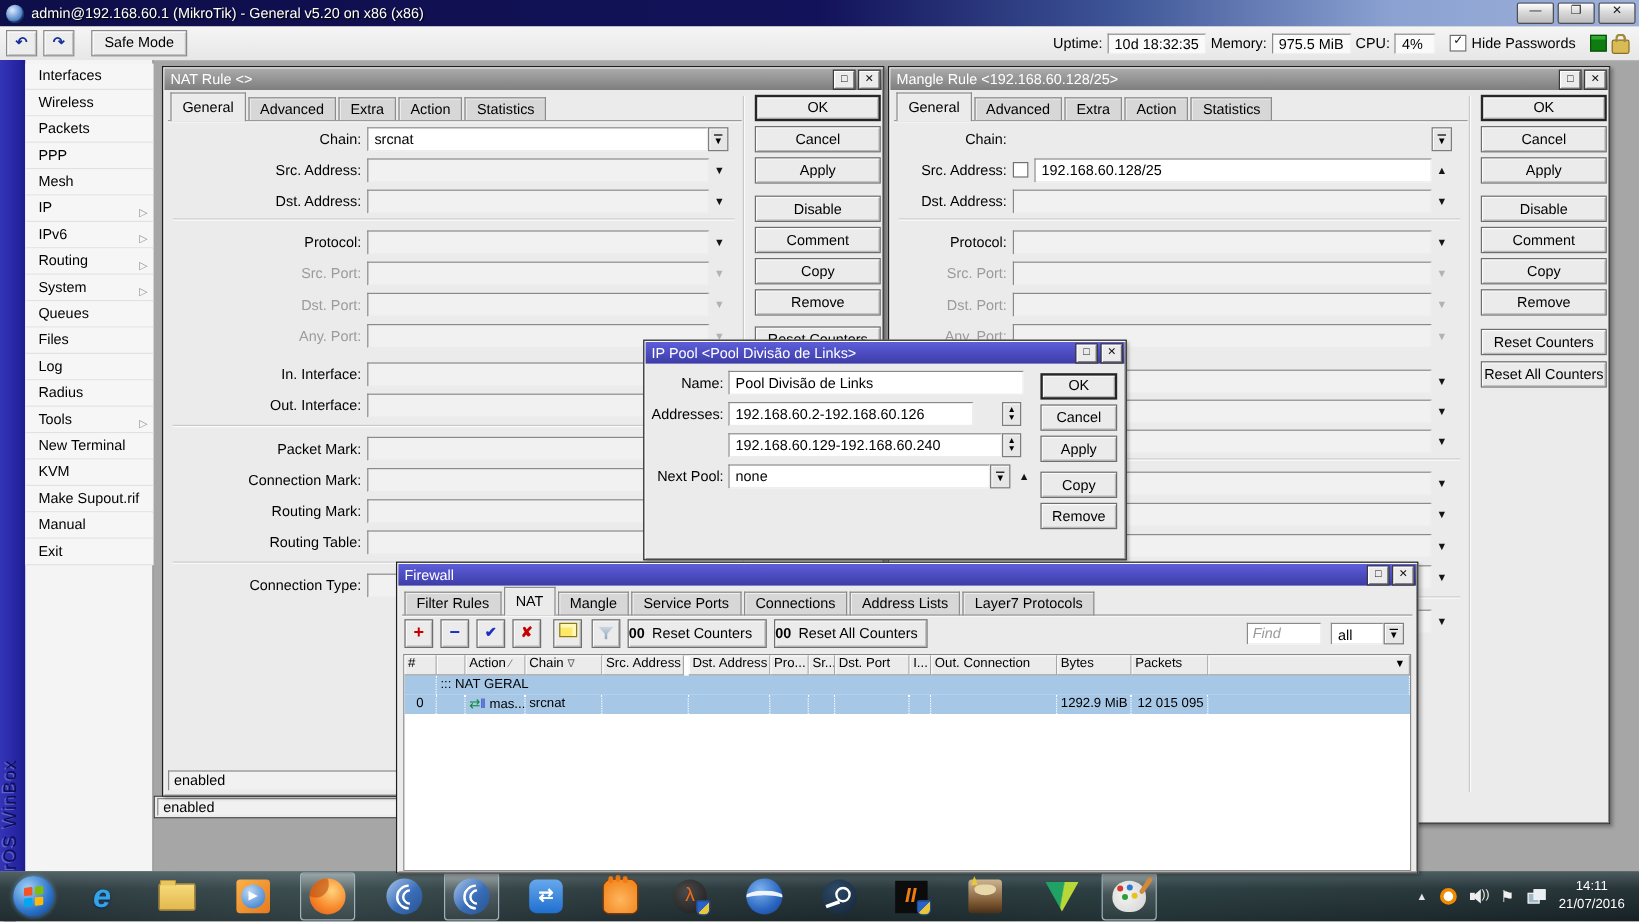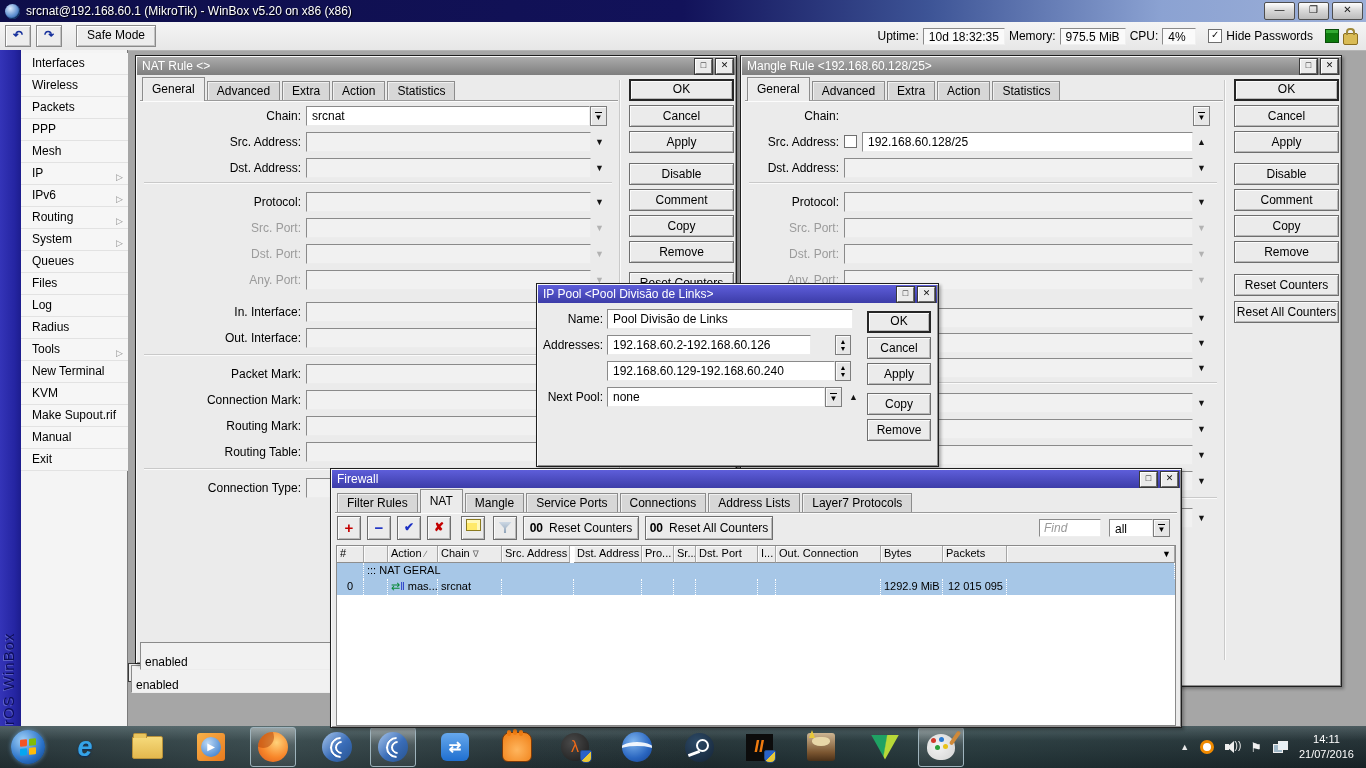--- a/index.html
+++ b/index.html
@@ -59,27 +59,27 @@
   .combo b{display:block;width:7px;border-top:1px solid #000;margin-bottom:1px}
   .combo i{font-style:normal;font-size:8px;line-height:7px}
   .spin{position:absolute;top:0;width:16px;height:20px;background:#e6e6e6;border:1px solid #7d7d7d;box-shadow:inset 1px 1px 0 #fcfcfc;
     box-sizing:border-box;display:flex;flex-direction:column;align-items:center;justify-content:center;font-size:7px;line-height:7px}
   .btn{position:absolute;height:22px;background:#ebebeb;border:1px solid #6e6e6e;
     box-shadow:inset 1px 1px 0 #fbfbfb,inset -1px -1px 0 #b8b8b8;text-align:center;line-height:20px;box-sizing:border-box;white-space:nowrap}
   .btn.default{border:2px solid #262626;line-height:17px}
   .vsep{position:absolute;width:0;border-left:1px solid #c9c9c9;border-right:1px solid #fafafa}
   .hsep{position:absolute;height:0;border-top:1px solid #c9c9c9;border-bottom:1px solid #fafafa}
   .statusbox{position:absolute;background:#f1f1f1;border:1px solid;border-color:#8a8a8a #ececec #ececec #8a8a8a;
-    box-sizing:border-box;padding:13px 4px;line-height:13px}
+    box-sizing:border-box;padding:1px 4px;line-height:13px}
   .checkbox{position:absolute;width:13px;height:13px;top:3px;background:#fff;border:1px solid #6f6f6f;box-sizing:border-box}
   
   .tbtn{position:absolute;top:0;width:24px;height:24px;background:#ebebeb;border:1px solid #6e6e6e;
     box-shadow:inset 1px 1px 0 #fbfbfb,inset -1px -1px 0 #b8b8b8;text-align:center;line-height:21px;box-sizing:border-box;font-weight:bold}
   .txtbtn{position:absolute;top:0;height:24px;background:#ebebeb;border:1px solid #6e6e6e;
-    box-shadow:inset 1px 1px 0 #fbfbfb,inset -1px -1px 0 #b8b8b8;box-sizing:border-box;line-height:22px;text-align:center}
+    box-shadow:inset 1px 1px 0 #fbfbfb,inset -1px -1px 0 #b8b8b8;box-sizing:border-box;line-height:22px;}
   .txtbtn b{font-weight:bold;margin-right:6px}
   .note-ico{display:inline-block;width:13px;height:10px;background:#ffe96a;border:1px solid #8a7a20;box-shadow:inset -3px 3px 0 #fff8b8}
   .funnel{display:inline-block;width:13px;height:11px;background:linear-gradient(#cdd8e4,#8fa3b8);
     clip-path:polygon(0 0,100% 0,58% 55%,58% 100%,42% 100%,42% 55%);margin-top:5px}
   .findbox{position:absolute;top:3px;height:18px;background:#fff;border:1px solid;border-color:#8a8a8a #eee #eee #8a8a8a;
     box-sizing:border-box;font-family:"Liberation Sans",sans-serif;font-size:12px;padding:0 4px;color:#000}
   .findbox::placeholder{font-style:italic;color:#9a9a9a}
   .fw-list{position:absolute;background:#fff;border:1px solid #8a8a8a;box-sizing:border-box;overflow:hidden}
   .hcell{position:absolute;top:0;height:17px;background:#ebebeb;border-right:1px solid #a6a6a6;border-bottom:1px solid #8e8e8e;
     box-shadow:inset 1px 1px 0 #fbfbfb;box-sizing:border-box;padding:1px 3px;font-size:11px;white-space:nowrap;overflow:hidden}
@@ -142,21 +142,21 @@
   .netico:after{content:"";position:absolute;right:0;top:0;width:8px;height:7px;border:1px solid #eee;background:#e8f0f4}
   .clock{flex-direction:column;justify-content:center;line-height:15px;font-size:11px;color:#fff;text-align:center;display:flex}
 </style>
 </head>
 <body>
 
 <div class="stage">
 
   <div class="mainbar">
     <span class="appico"></span>
-    <span class="mtitle">srcnat@192.168.60.1 (MikroTik) - WinBox v5.20 on x86 (x86)</span>
+    <span class="mtitle">admin@192.168.60.1 (MikroTik) - General v5.20 on x86 (x86)</span>
     <span class="capm">—</span>
     <span class="capm">❐</span>
     <span class="capm">✕</span>
   </div>
 
   <div class="toolbar">
     <span class="sbtn ubtn">↶</span>
     <span class="sbtn ubtn">↷</span>
     <span class="sbtn" style="margin-left:14px">Safe Mode</span>
     <div class="statgrp">

